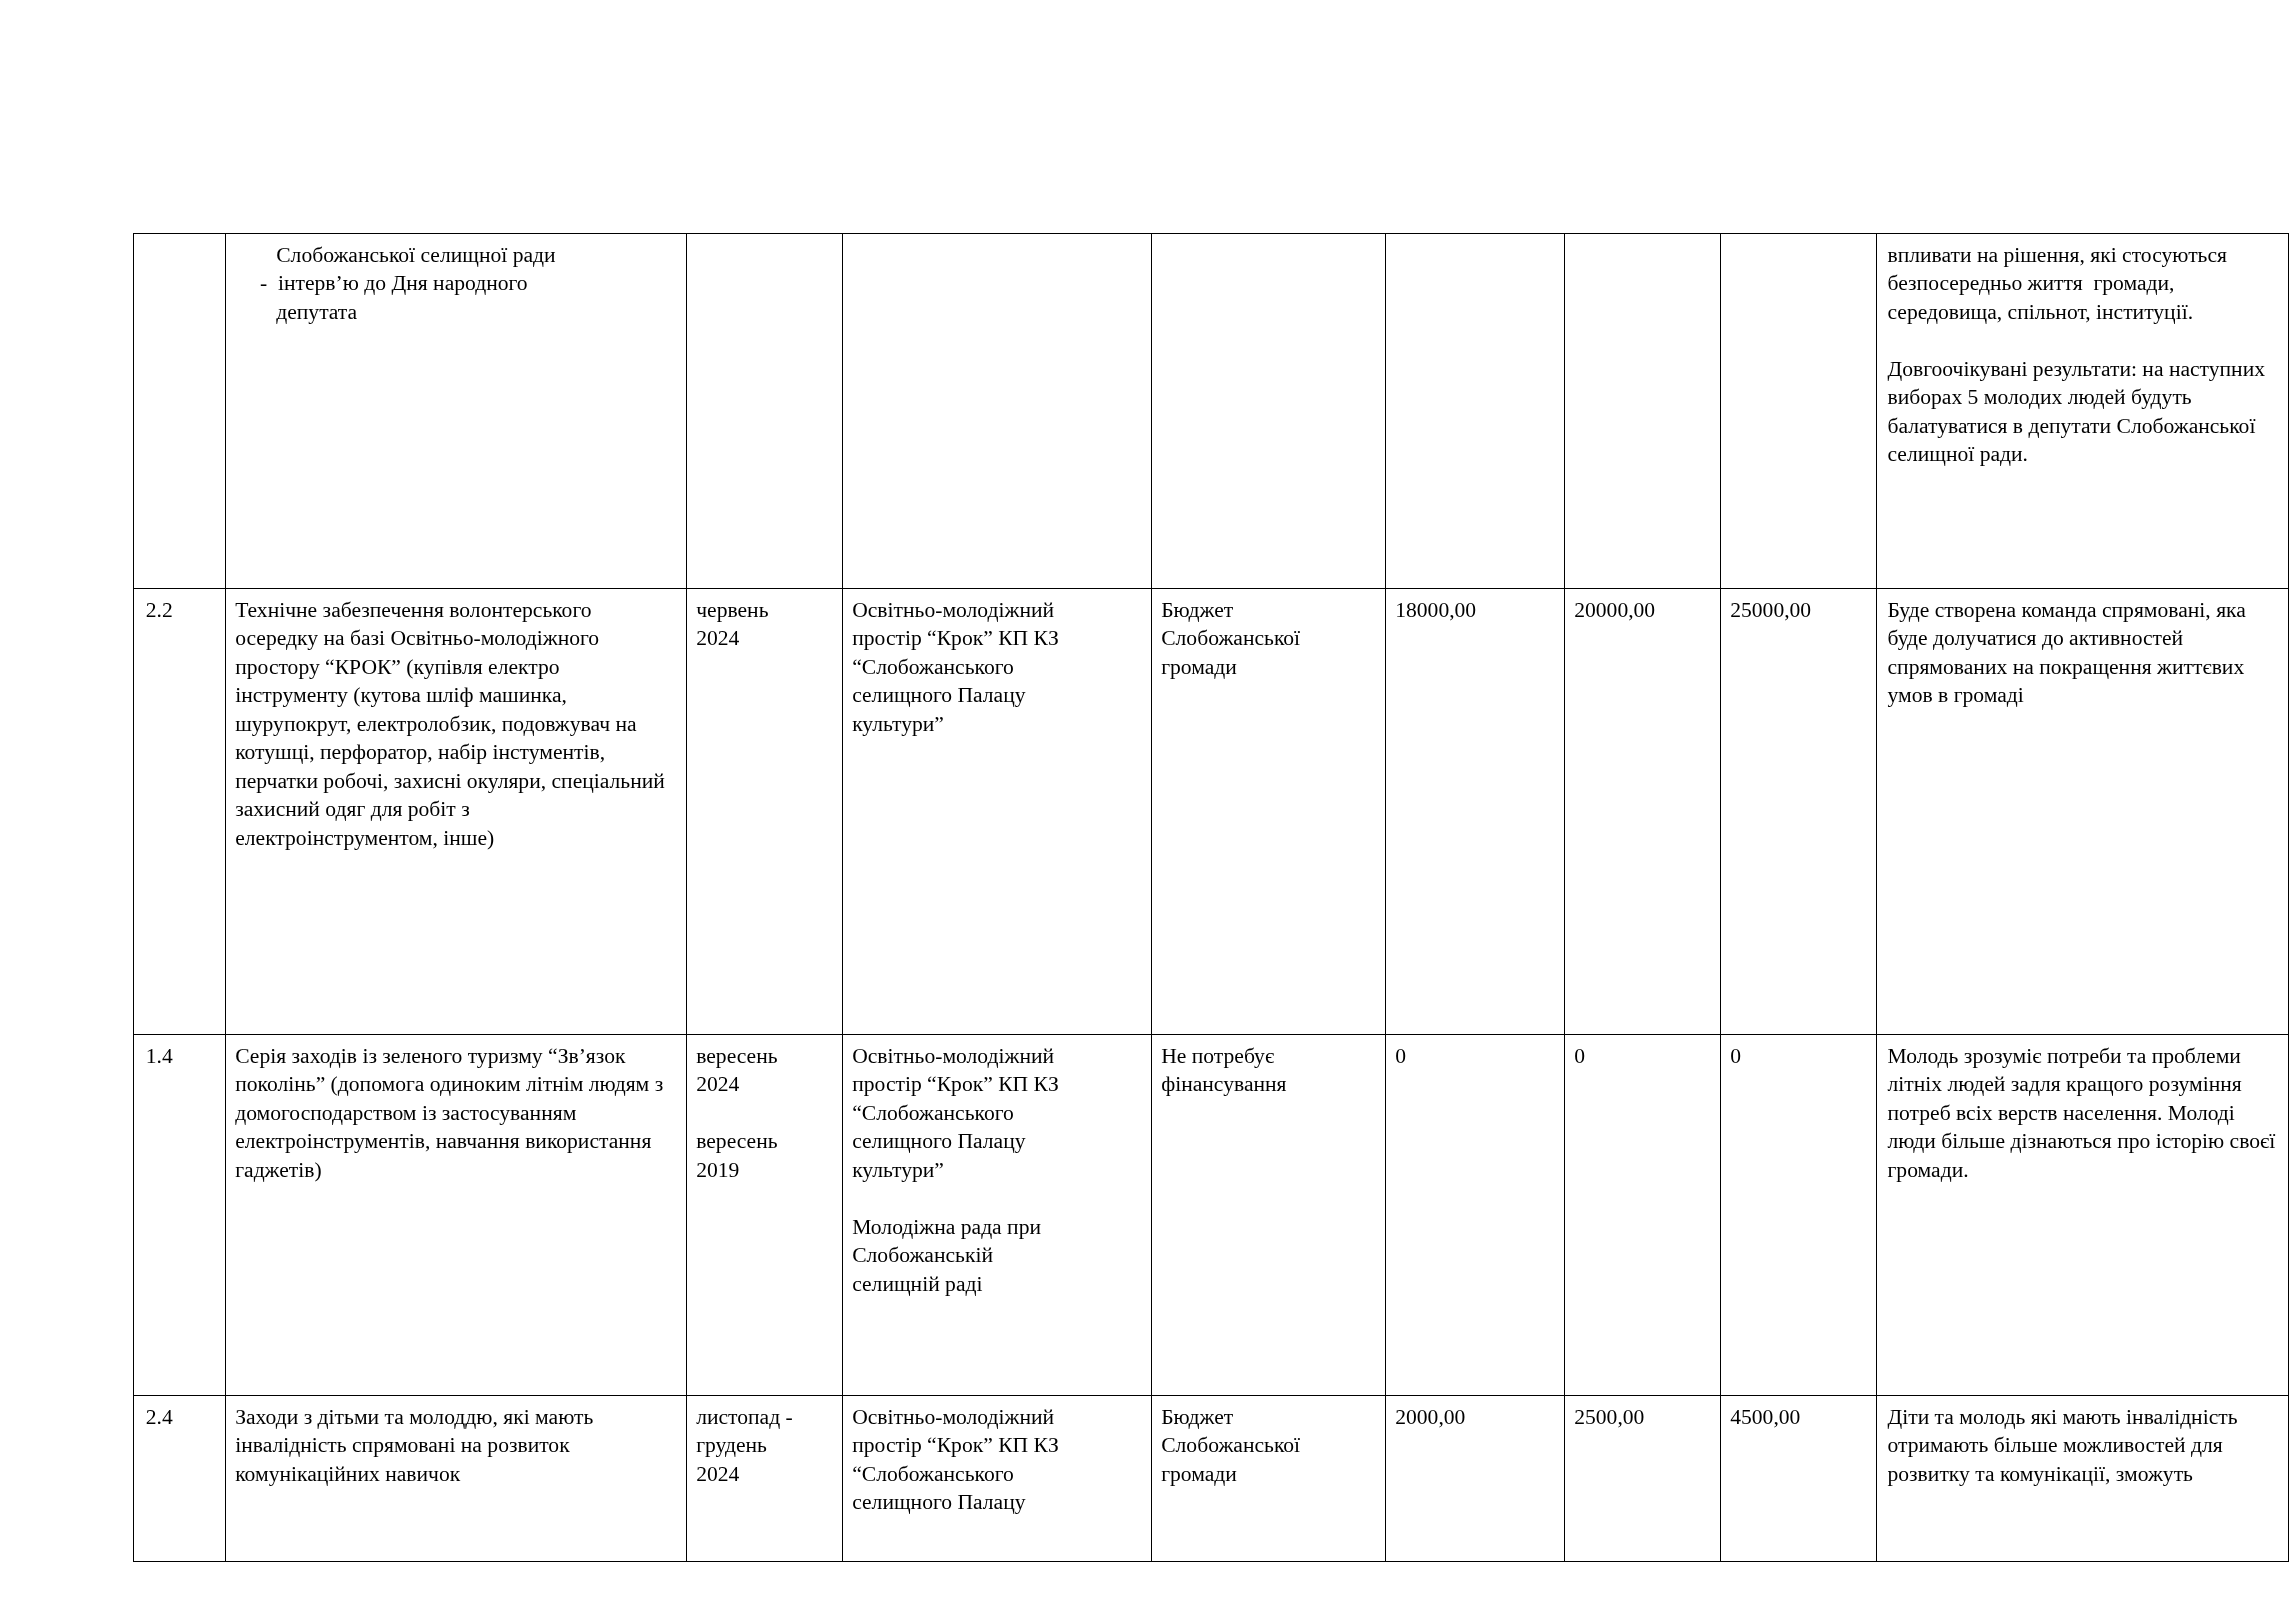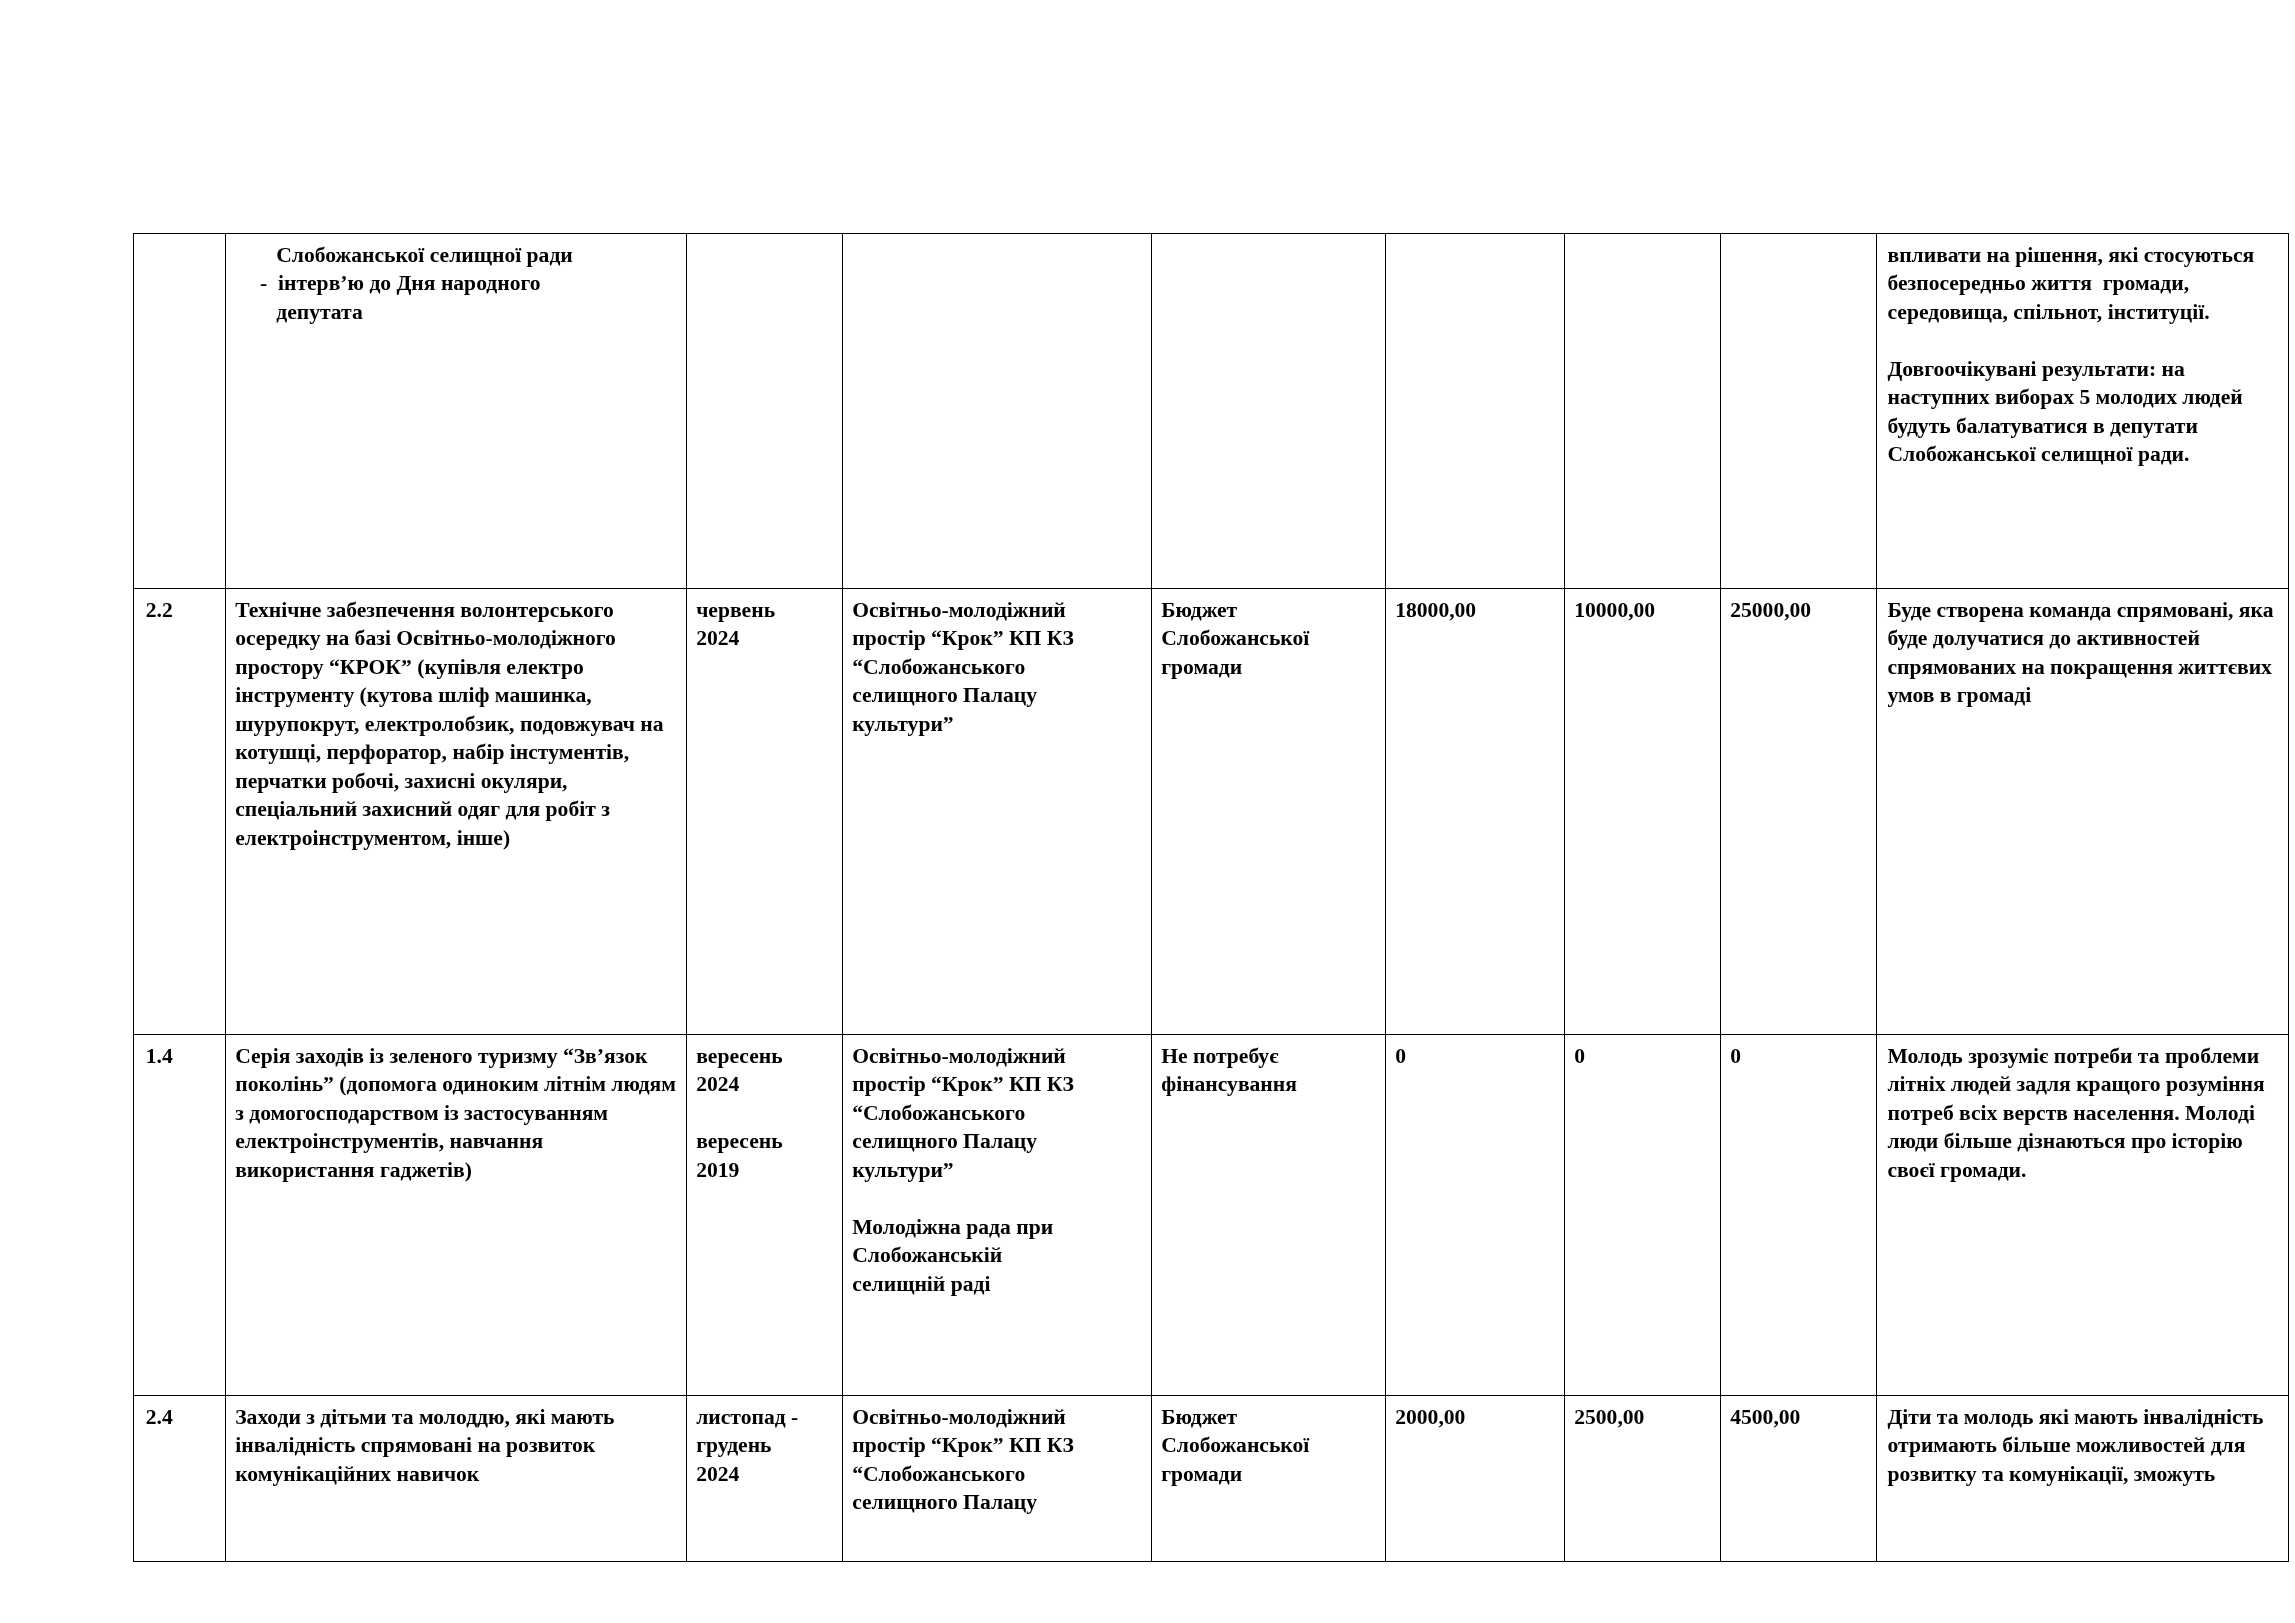--- a/index.html
+++ b/index.html
@@ -12,21 +12,20 @@
     height: 1623px;
     font-family: "Liberation Serif", "DejaVu Serif", serif;
     color: #000;
   }
   .page {
     position: relative;
     width: 2295px;
     height: 1623px;
     background: #ffffff;
     overflow: hidden;
-    font-weight: bold;
   }
   
   .table-clip {
     position: absolute;
     left: 133px;
     top: 233px;
     width: 2156px;
     height: 1329px;
     overflow: hidden;
     box-sizing: border-box;
@@ -91,21 +90,21 @@
 2024</td>
           <td class="center">Освітньо-молодіжний
 простір “Крок” КП КЗ
 “Слобожанського
 селищного Палацу
 культури”</td>
           <td class="center">Бюджет
 Слобожанської
 громади</td>
           <td class="center">18000,00</td>
-          <td class="center">10000,00</td>
+          <td class="center">20000,00</td>
           <td class="center">25000,00</td>
           <td class="c-res">Буде створена команда спрямовані, яка буде долучатися до активностей спрямованих на покращення життєвих умов в громаді</td>
         </tr>
         <tr style="height:361px;">
           <td class="c-num">1.4</td>
           <td>Серія заходів із зеленого туризму “Зв’язок поколінь” (допомога одиноким літнім людям з домогосподарством із застосуванням електроінструментів, навчання використання гаджетів)</td>
           <td class="center">вересень
 2024
 
 вересень

